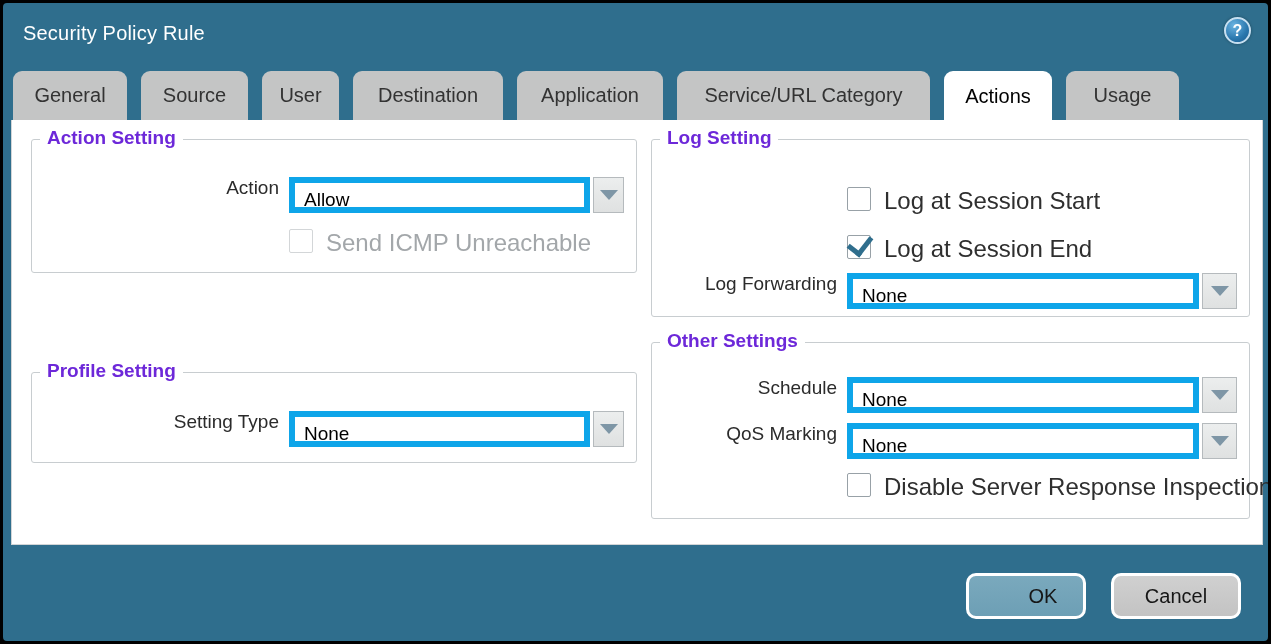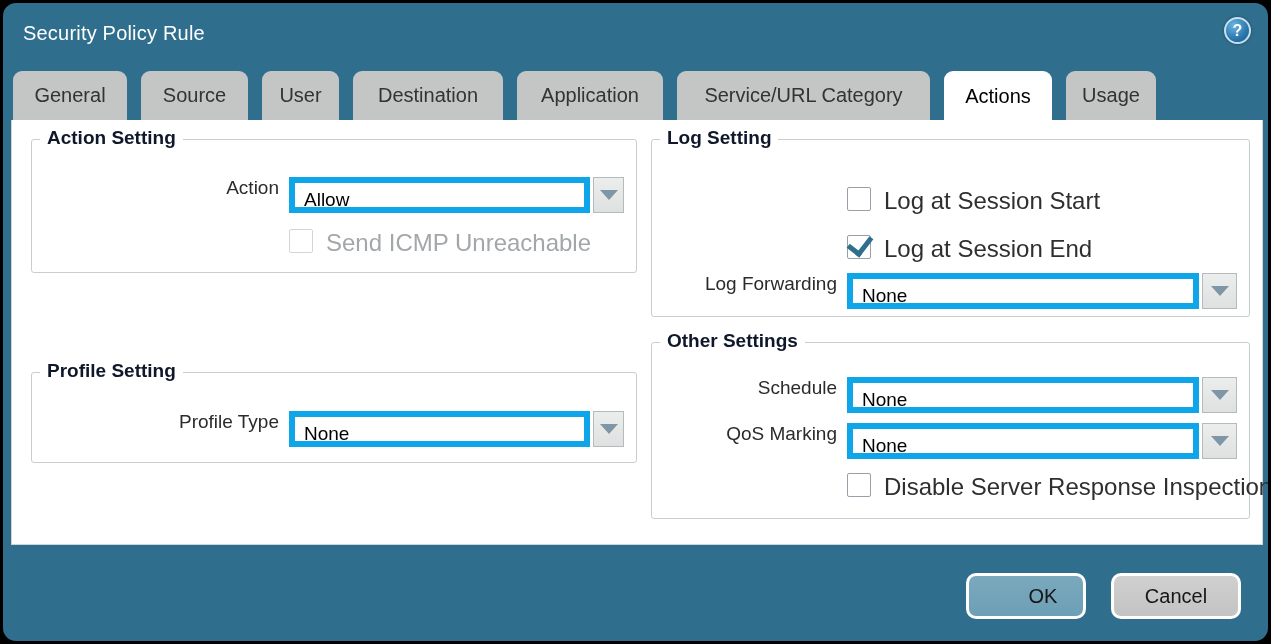--- a/index.html
+++ b/index.html
@@ -1,19 +1,19 @@
 <!DOCTYPE html>
 <html><head>
 <meta charset="utf-8">
 <style>
   html,body{margin:0;padding:0;width:1271px;height:644px;background:#000;}
   *{box-sizing:border-box;}
   .dialog{
     position:absolute;inset:0;background:#2F6E8D;border:3px solid #000;
-    border-radius:16px;overflow:hidden;
+    border-radius:7px;overflow:hidden;
     font-family:"Liberation Sans", sans-serif;
   }
   .title{position:absolute;left:20px;top:19px;font-size:20px;color:#fff;letter-spacing:.2px;}
   .help{
     position:absolute;right:17px;top:14px;width:27px;height:27px;border-radius:50%;
     background:radial-gradient(circle at 35% 28%, #6cb4e2, #2a77ad 60%, #1d5c8f);
     border:2px solid #c6dff0;color:#fff;font-weight:bold;font-size:16px;
     display:flex;align-items:center;justify-content:center;cursor:pointer;
     box-shadow:0 0 3px rgba(0,0,0,.35);
   }
@@ -26,21 +26,21 @@
   .tab.active{background:#fff;height:50px;color:#000;position:relative;z-index:5;}
   .content{
     position:absolute;left:8px;top:117px;width:1252px;height:425px;
     background:#fff;border:1px solid #d2d5d7;border-top:none;
   }
   .groupbox{
     position:absolute;border:1px solid #c8cdd0;border-radius:3px;background:#fff;
   }
   .legend{
     position:absolute;top:-13px;left:8px;background:#fff;padding:0 7px;
-    font-weight:bold;font-size:19px;color:#0f172a;white-space:nowrap;
+    font-weight:bold;font-size:19px;color:#6d28d9;white-space:nowrap;
   }
   .row{position:absolute;left:0;right:0;display:flex;}
   .lbl{font-size:19px;color:#2b2b2b;text-align:right;margin-right:10px;white-space:nowrap;}
   .lbl.w-left{width:247px;}
   .lbl.w-right{width:185px;}
   .combo{display:flex;height:36px;}
   .combo .val{
     border:6px solid #0ea5e9;background:#fff;font-size:19px;
     line-height:34px;padding-left:9px;color:#000;cursor:pointer;overflow:hidden;
   }
@@ -88,21 +88,21 @@
   <div class="help">?</div>
 
   <div class="tabs">
     <div class="tab" style="width:114px">General</div>
     <div class="tab" style="width:107px">Source</div>
     <div class="tab" style="width:77px">User</div>
     <div class="tab" style="width:150px">Destination</div>
     <div class="tab" style="width:146px">Application</div>
     <div class="tab" style="width:253px">Service/URL Category</div>
     <div class="tab active" style="width:108px">Actions</div>
-    <div class="tab" style="width:90px">Usage</div>
+    <div class="tab" style="width:113px">Usage</div>
   </div>
 
   <div class="content">
 
     <div class="groupbox" id="gb-action">
       <span class="legend">Action Setting</span>
       <div class="row" style="top:37px">
         <span class="lbl w-left">Action</span>
         <div class="combo">
           <div class="val w-left">Allow</div>
@@ -113,21 +113,21 @@
       </div>
       <div class="row" style="top:89px">
         <span class="cb disabled indent-left"></span>
         <span class="cb-label disabled">Send ICMP Unreachable</span>
       </div>
     </div>
 
     <div class="groupbox" id="gb-profile">
       <span class="legend">Profile Setting</span>
       <div class="row" style="top:38px">
-        <span class="lbl w-left">Profile Type</span>
+        <span class="lbl w-left">Setting Type</span>
         <div class="combo">
           <div class="val w-left">None</div>
           <div class="dbtn w-left">
             <span class="tri"></span>
           </div>
         </div>
       </div>
     </div>
 
     <div class="groupbox" id="gb-log">

